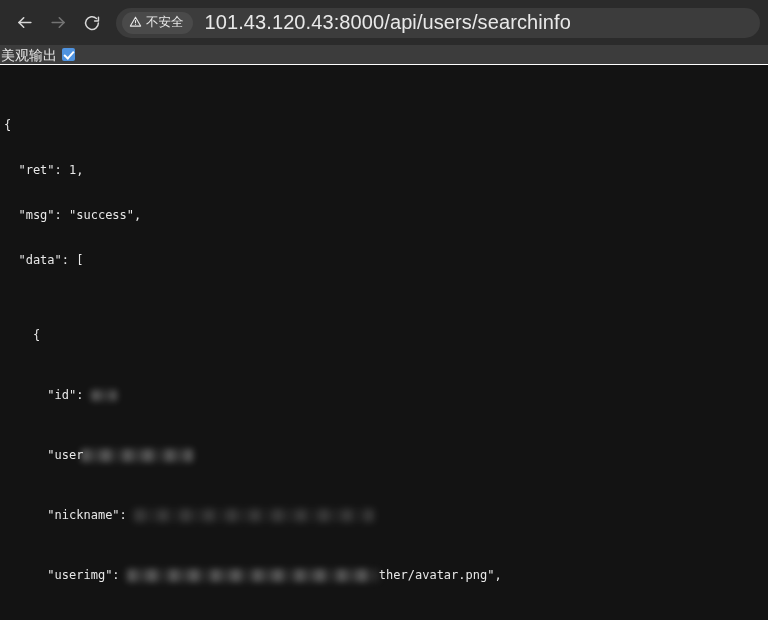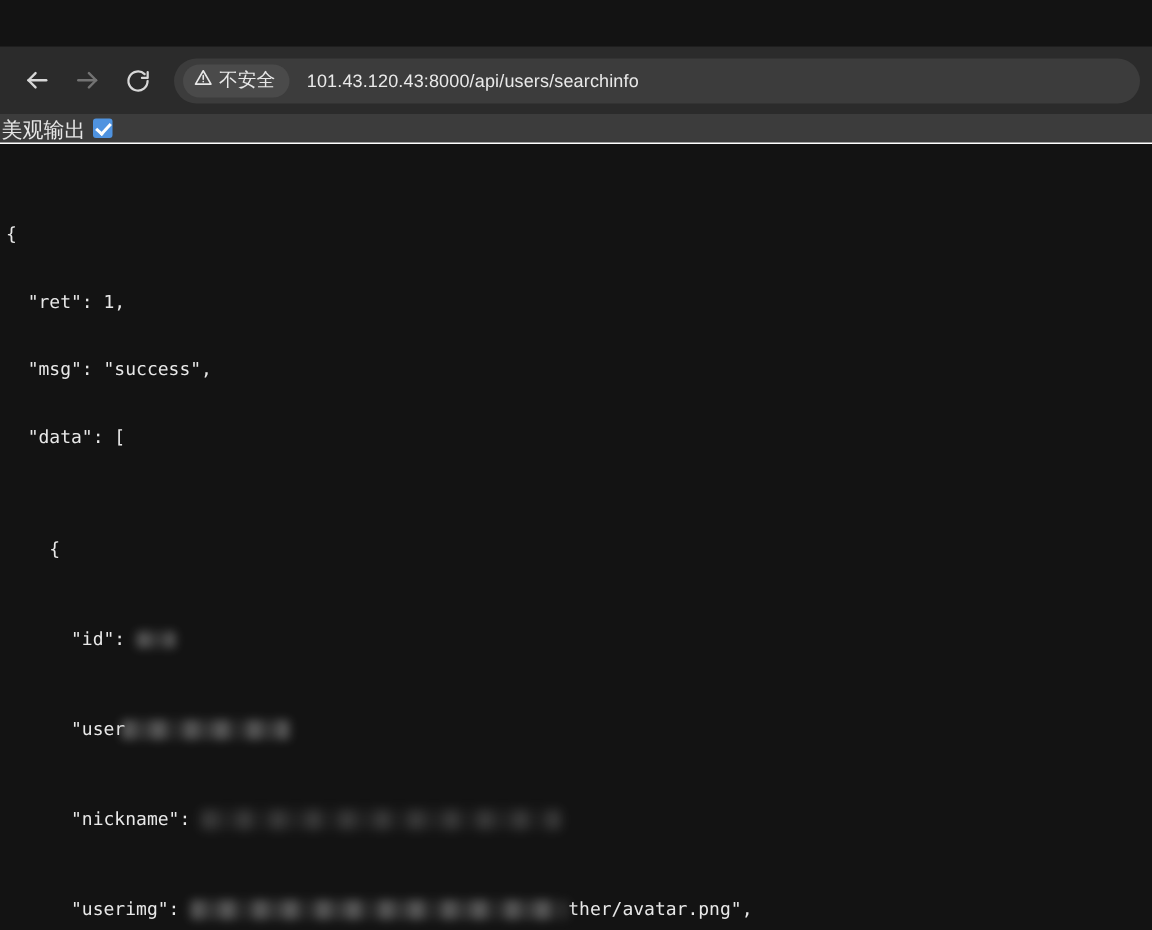--- a/index.html
+++ b/index.html
@@ -11,21 +11,20 @@
   }
 
   
   #browser-toolbar {
     height:45px;
     background:#2b2b2b;
     display:flex;
     align-items:center;
     padding:0 8px;
     gap:2px;
-    margin-top:31px;
   }
   .nav-btn {
     width:32px; height:32px;
     display:flex; align-items:center; justify-content:center;
     border-radius:50%;
     flex:0 0 auto;
   }
   .nav-btn svg { display:block; }
   .nav-btn.disabled svg { opacity:.42; }
 
@@ -49,21 +48,21 @@
     flex:0 0 auto;
   }
   #security-chip .chip-label {
     color:#e8e8e8;
     font-size:12.5px;
     line-height:1;
     white-space:nowrap;
   }
   #url-text {
     color:#e9e9e9;
-    font-size:12px;
+    font-size:20px;
     margin-left:12px;
     white-space:nowrap;
     overflow:hidden;
     text-overflow:ellipsis;
     letter-spacing:.1px;
   }
 
   
   #option-bar {
     height:20px;

